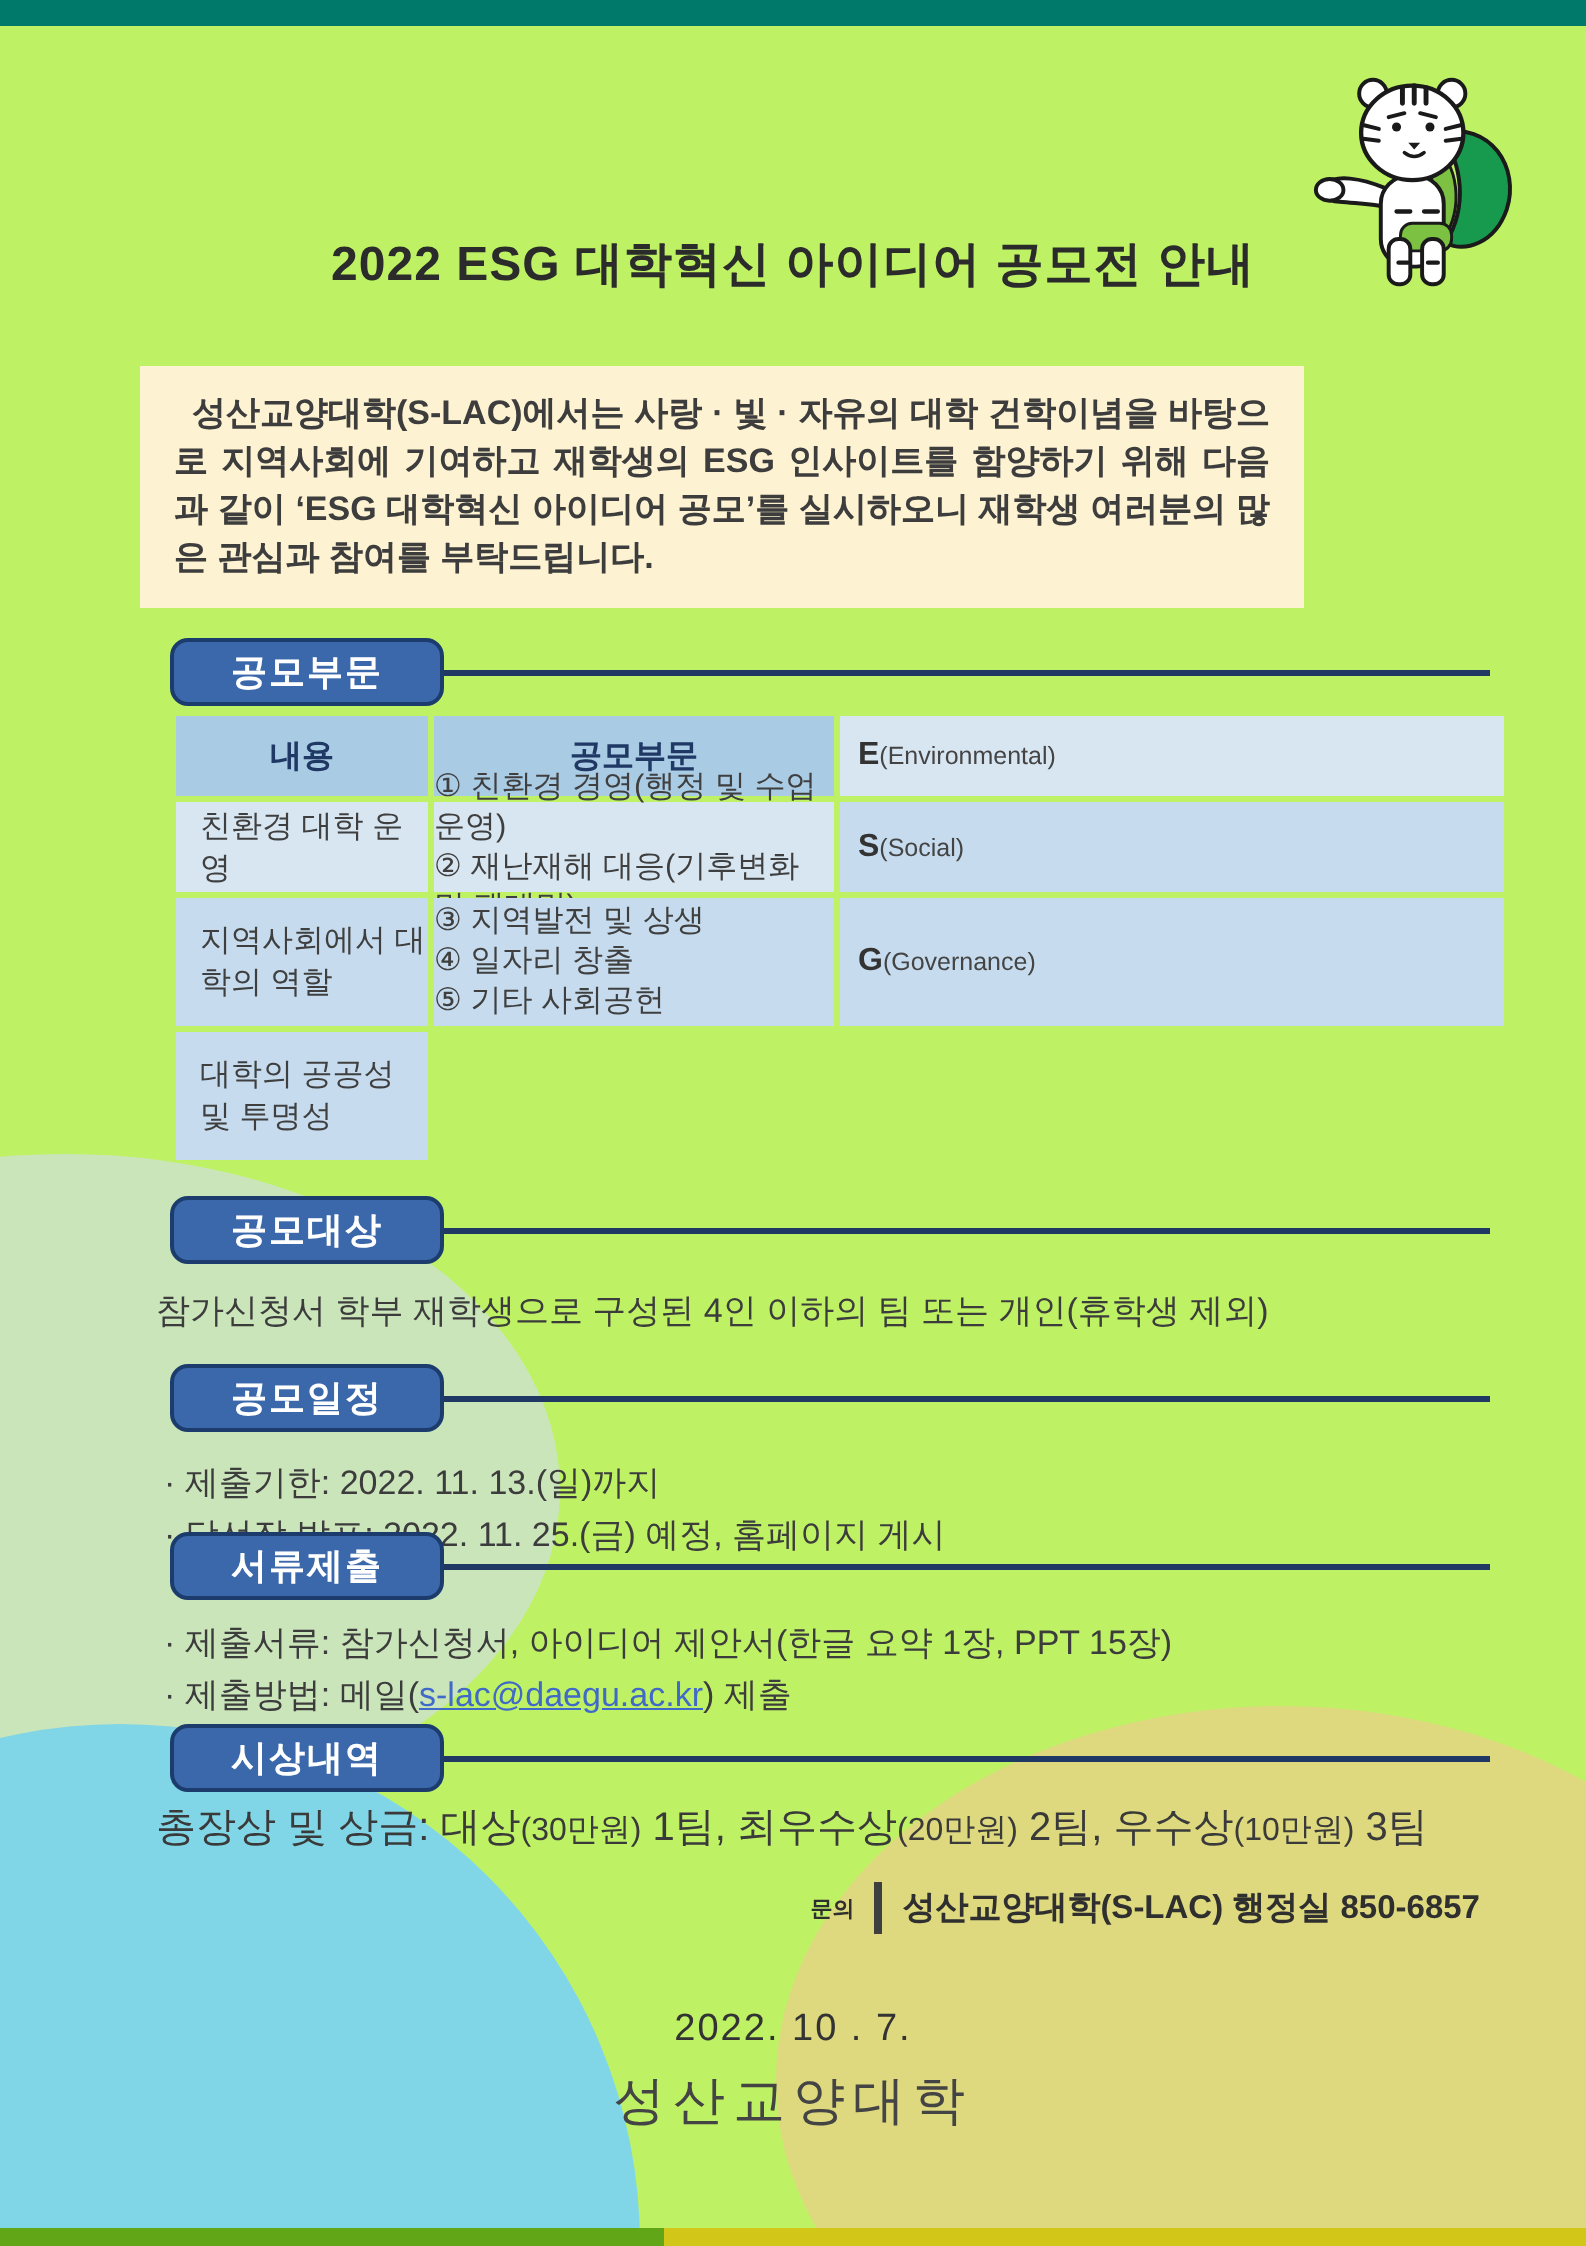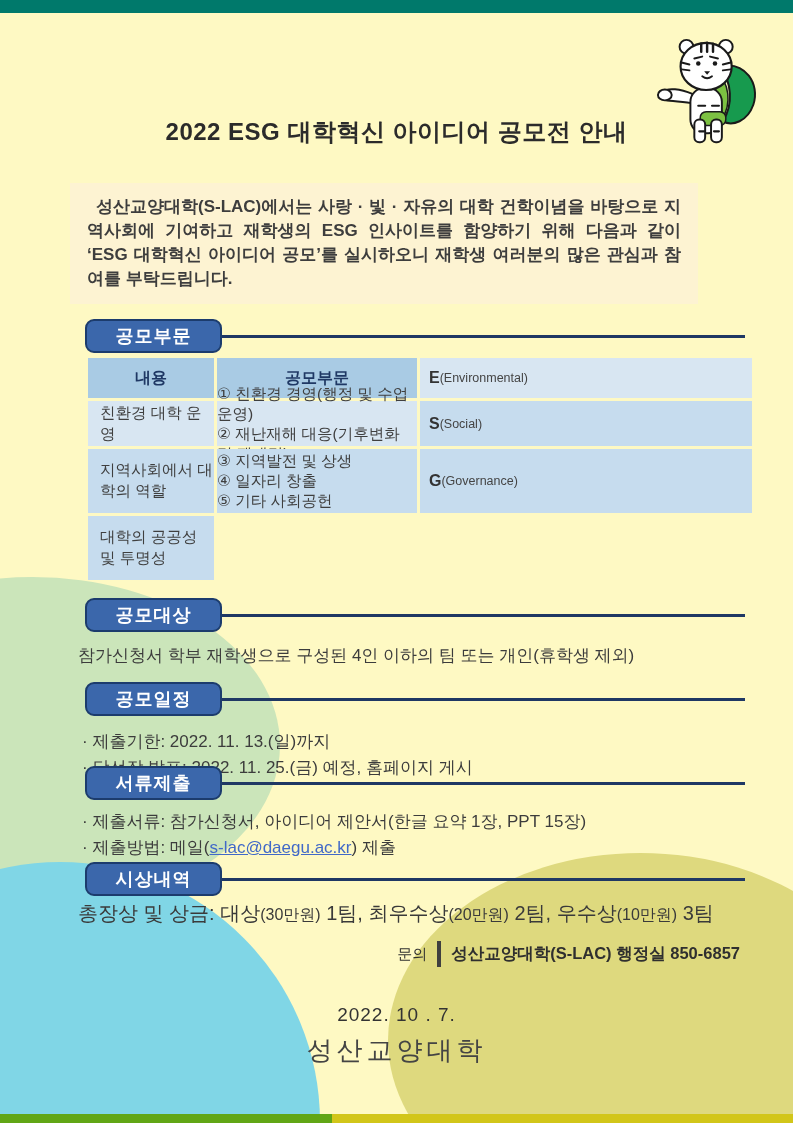--- a/index.html
+++ b/index.html
@@ -1,20 +1,20 @@
 <!DOCTYPE html>
 <html><head>
 <meta charset="utf-8">
 <style>
   * { margin:0; padding:0; box-sizing:border-box; }
   html,body { background:#e8e8e8; }
   body { font-family:"Liberation Sans","DejaVu Sans",sans-serif; }
   .page {
     position:relative; width:793px; height:1123px; margin:0 auto;
-    background:#fef9c3; overflow:hidden;
+    background:#bef264; overflow:hidden;
   }
   
   .blob { position:absolute; border-radius:50%; z-index:0; }
   .blob-green  { left:-215px; top:577px; width:495px; height:336px; background:#cbe5ba; }
   .blob-cyan   { left:-200px; top:862px; width:520px; height:520px; background:#80d6e6; }
   .blob-yellow { left:388px;  top:853px; width:505px; height:375px; background:#ded97e; }
 
   .top-bar { position:absolute; left:0; top:0; width:793px; height:13px; background:#00796b; z-index:3; }
   .bottom-bar-green  { position:absolute; left:0;   bottom:0; width:332px; height:9px; background:#61a616; z-index:3; }
   .bottom-bar-yellow { position:absolute; left:332px; bottom:0; width:461px; height:9px; background:#d2c619; z-index:3; }
@@ -22,21 +22,21 @@
   .content { position:absolute; inset:0; z-index:1; }
 
   .mascot { position:absolute; left:655px; top:33px; width:118px; height:118px; }
 
   .doc-title {
     position:absolute; left:0; top:116px; width:100%;
     text-align:center; font-size:24px; font-weight:700; color:#2b2b2b; letter-spacing:0.5px;
   }
 
   .intro-box {
-    position:absolute; left:70px; top:183px; width:628px; height:121px;
+    position:absolute; left:70px; top:183px; width:582px; height:121px;
     background:#fdf3d2; padding:12px 17px;
     font-size:17px; font-weight:700; color:#3d3d3d; line-height:24px;
     text-align:justify; text-indent:9px;
   }
 
   .section-header { position:absolute; left:85px; width:660px; display:flex; align-items:center; }
   .section-badge {
     width:137px; height:34px; flex:0 0 137px;
     background:#3b67ab; border:2px solid #1c3c6d; border-radius:9px;
     color:#ffffff; font-size:18px; font-weight:700; letter-spacing:1px;
@@ -71,21 +71,21 @@
   .bullet-lines { position:absolute; left:82px; color:#3c3c3c; font-size:17px; line-height:26px; white-space:pre-line; }
   .iljeong-lines { top:729px; }
   .seoryu-line1 { position:absolute; left:82px; top:810px; color:#3c3c3c; font-size:17px; }
   .seoryu-line2 { position:absolute; left:82px; top:836px; color:#3c3c3c; font-size:17px; }
   .email-link { color:#4169c8; text-decoration:underline; cursor:pointer; }
 
   .awards-line { position:absolute; left:78px; top:900px; width:666px; color:#3a3a3a; font-size:20px; white-space:nowrap; }
   .awards-line .small { font-size:16px; }
 
   .contact-line { position:absolute; right:53px; top:941px; display:flex; align-items:center; color:#2f2f2f; }
-  .contact-label { font-size:15px; font-weight:400; }
+  .contact-label { font-size:11px; font-weight:700; }
   .contact-bar { display:inline-block; width:4px; height:26px; background:#3f3f3f; margin:0 10px; }
   .contact-text { font-size:16.5px; font-weight:700; }
 
   .date-line { position:absolute; left:0; top:1004px; width:100%; text-align:center; font-size:19px; color:#333333; letter-spacing:1px; }
   .signature-line { position:absolute; left:0; top:1033px; width:100%; text-align:center; font-size:26px; color:#444444; letter-spacing:4px; font-weight:400; }
 </style>
 </head>
 <body>
 
 <div class="page">

